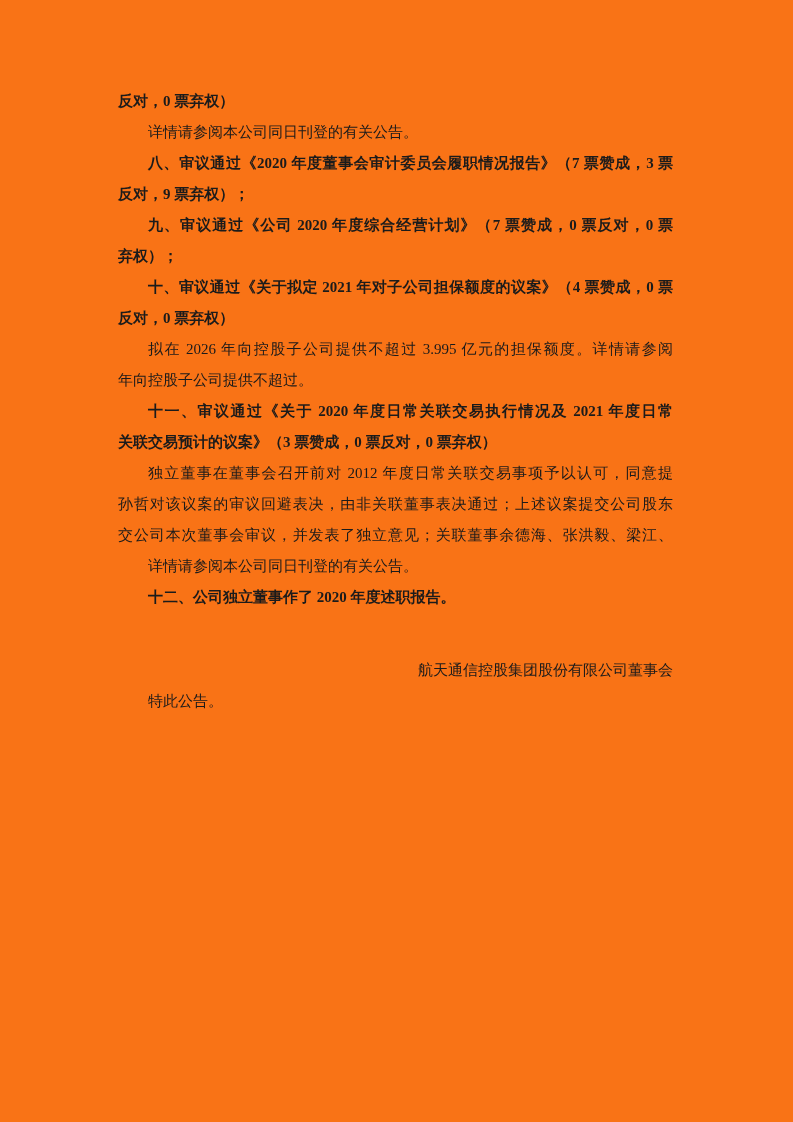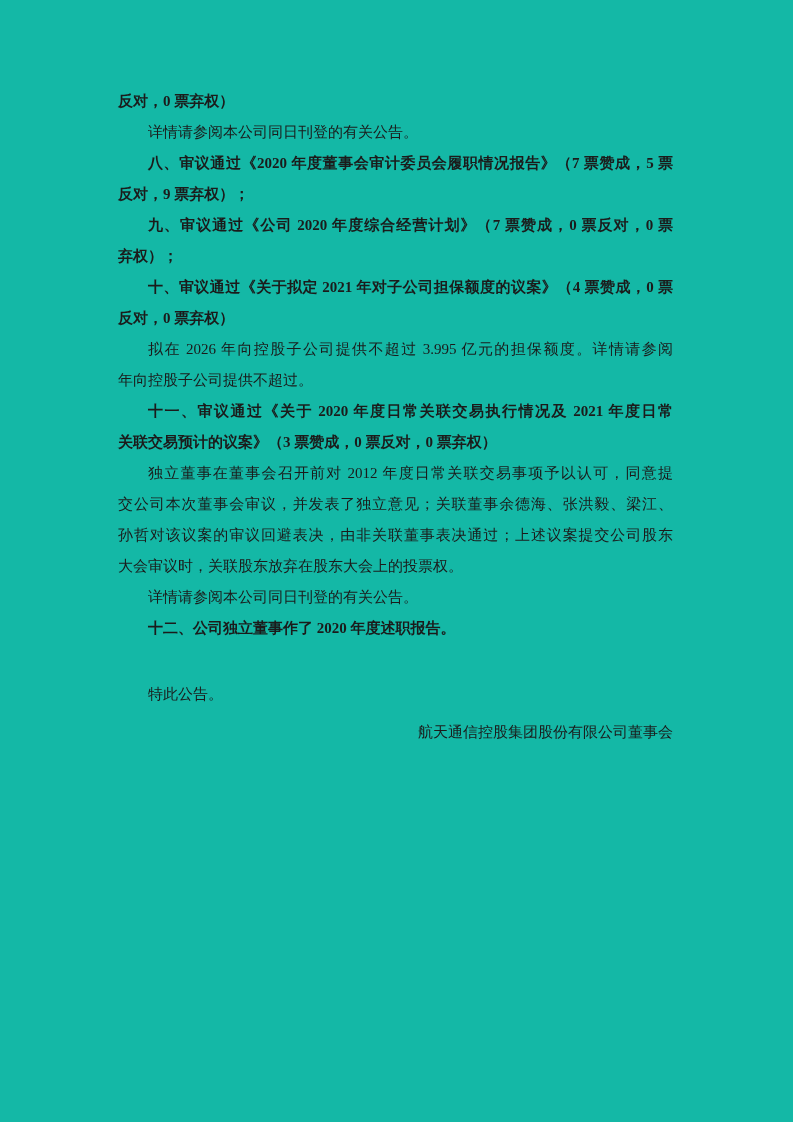--- a/index.html
+++ b/index.html
@@ -4,21 +4,21 @@
 <style>
   html, body {
     margin: 0;
     padding: 0;
     background: #ffffff;
   }
   .page {
     position: relative;
     width: 793px;
     height: 1122px;
-    background: #14b8a6;
+    background: #f97316;
     overflow: hidden;
     font-family: "Liberation Serif", "DejaVu Serif", serif;
     color: #1b1b1b;
   }
   .content {
     padding: 86px 120px 0 118px;
   }
   .line {
     font-size: 15px;
     line-height: 31px;
@@ -35,36 +35,35 @@
   .sig { margin-top: 7px; }
 </style>
 </head>
 <body>
 
 <div class="page">
   <div class="content">
 
     <div class="line bold">反对，0 票弃权）</div>
     <div class="line indent">详情请参阅本公司同日刊登的有关公告。</div>
-    <div class="line bold indent j">八、审议通过《2020 年度董事会审计委员会履职情况报告》（7 票赞成，5 票</div>
+    <div class="line bold indent j">八、审议通过《2020 年度董事会审计委员会履职情况报告》（7 票赞成，3 票</div>
     <div class="line bold">反对，9 票弃权）；</div>
     <div class="line bold indent j">九、审议通过《公司 2020 年度综合经营计划》（7 票赞成，0 票反对，0 票</div>
     <div class="line bold">弃权）；</div>
     <div class="line bold indent j">十、审议通过《关于拟定 2021 年对子公司担保额度的议案》（4 票赞成，0 票</div>
     <div class="line bold">反对，0 票弃权）</div>
     <div class="line indent j">拟在 2026 年向控股子公司提供不超过 3.995 亿元的担保额度。详情请参阅</div>
     <div class="line">年向控股子公司提供不超过。</div>
     <div class="line bold indent j">十一、审议通过《关于 2020 年度日常关联交易执行情况及 2021 年度日常</div>
     <div class="line bold">关联交易预计的议案》（3 票赞成，0 票反对，0 票弃权）</div>
     <div class="line indent j">独立董事在董事会召开前对 2012 年度日常关联交易事项予以认可，同意提</div>
+    <div class="line j">孙哲对该议案的审议回避表决，由非关联董事表决通过；上述议案提交公司股东</div>
     <div class="line j">交公司本次董事会审议，并发表了独立意见；关联董事余德海、张洪毅、梁江、</div>
-    <div class="line j">孙哲对该议案的审议回避表决，由非关联董事表决通过；上述议案提交公司股东</div>
-    <div class="line">大会审议时，关联股东放弃在股东大会上的投票权。</div>
     <div class="line indent">详情请参阅本公司同日刊登的有关公告。</div>
     <div class="line bold indent">十二、公司独立董事作了 2020 年度述职报告。</div>
 
     <div class="spacer"></div>
 
+    <div class="line right sig">航天通信控股集团股份有限公司董事会</div>
     <div class="line indent">特此公告。</div>
-    <div class="line right sig">航天通信控股集团股份有限公司董事会</div>
 
   </div>
 </div>
 
 </body></html>

